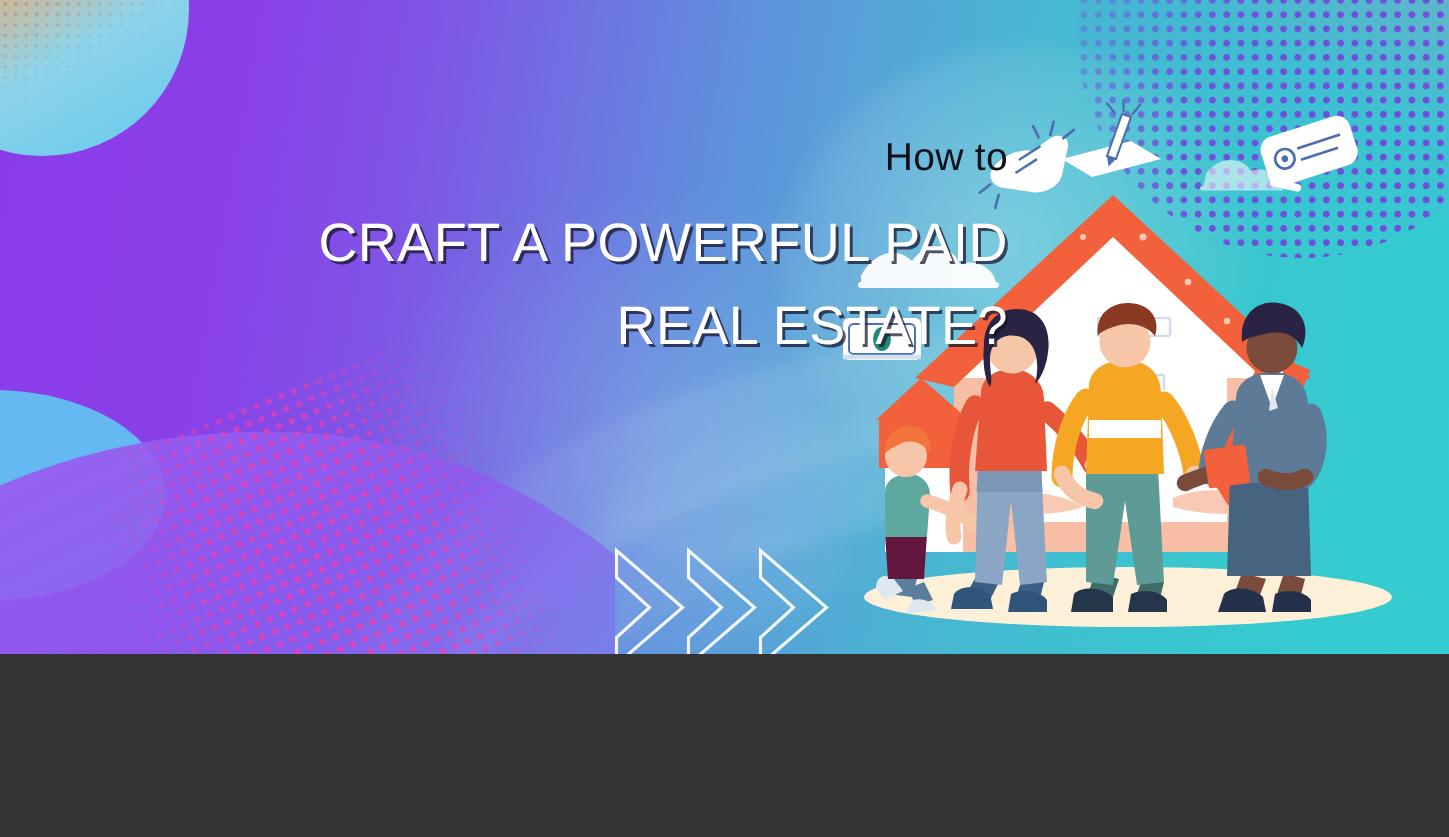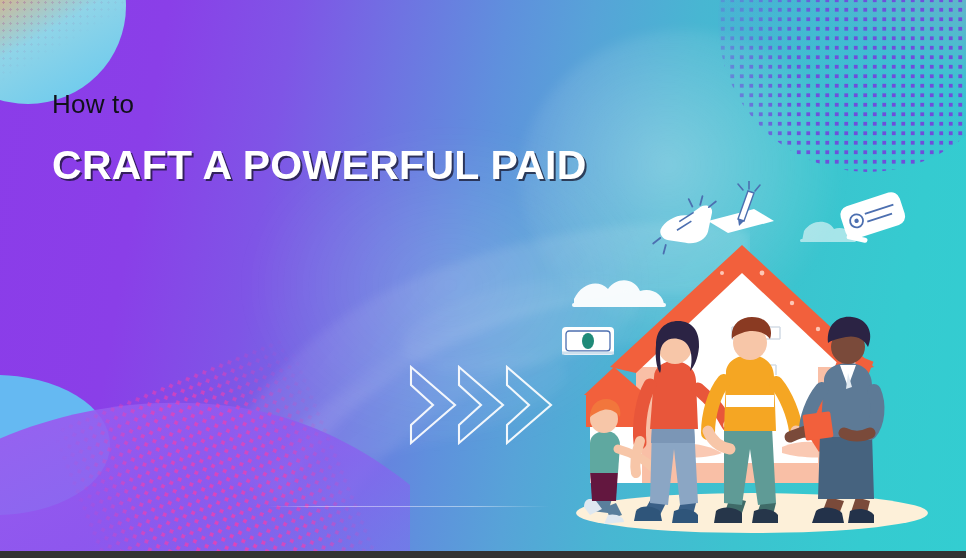--- a/index.html
+++ b/index.html
@@ -2,34 +2,35 @@
 <html><head>
 <meta charset="utf-8">
 <title>Blog Banner</title>
 <style>
   * { margin:0; padding:0; box-sizing:border-box; }
   html,body { background:#333; }
 
   .banner {
     position: relative;
     width: 966px;
-    height: 551px;
+    height: 436px;
     overflow: hidden;
     font-family: "Liberation Sans", sans-serif;
     background: linear-gradient(100deg,
         #8b3ce9 0%,
         #8a3fe8 16%,
         #7f55e6 28%,
         #6f73e2 38%,
         #5f90dd 48%,
         #57a3d8 56%,
         #48b6d2 66%,
         #3cc3cf 78%,
         #35cbd0 90%,
         #33cdd1 100%);
+    text-align: right;
   }
 
   
   .bloom {
     position:absolute;
     border-radius:50%;
     pointer-events:none;
   }
   .bloom-a {
     left:520px; top:30px; width:330px; height:300px;
@@ -107,22 +108,22 @@
   .copy { position:absolute; left:52px; top:90px; width:620px; z-index:8; }
   .eyebrow {
     font-size:26px;
     font-weight:400;
     color:#10111a;
     letter-spacing:.2px;
     line-height:1.1;
     margin-bottom:15px;
   }
   .headline {
-    font-size:41px;
-    font-weight:700;
+    font-size:36px;
+    font-weight:400;
     color:#ffffff;
     line-height:1.55;
     letter-spacing:.3px;
     text-transform:uppercase;
     text-shadow: 2px 2px 0 rgba(20,18,40,.72);
   }
   .headline .ln { display:block; }
 
   
   .chevrons { position:absolute; left:405px; top:362px; z-index:6; opacity:.92; }
@@ -199,20 +200,21 @@
       </linearGradient>
     </defs>
     <path d="M0,62 C70,30 150,16 230,24 C300,31 362,58 420,104 L420,190 L0,190 Z" fill="url(#wv)"></path>
   </svg>
   <div class="bl-dots"></div>
 
   <div class="copy">
     <div class="eyebrow">How to</div>
     <h1 class="headline">
       <span class="ln">CRAFT A POWERFUL PAID</span>
+      <span class="ln">REAL ESTATE?</span>
     </h1>
   </div>
 
   <svg class="chevrons" width="160" height="86" viewBox="0 0 160 86" aria-hidden="true">
     <g fill="none" stroke="#ffffff" stroke-width="2.1" stroke-linejoin="miter">
       <path d="M6,5 L50,43 L6,81 L6,63 L28,43 L6,23 Z"></path>
       <path d="M54,5 L98,43 L54,81 L54,63 L76,43 L54,23 Z"></path>
       <path d="M102,5 L146,43 L102,81 L102,63 L124,43 L102,23 Z"></path>
     </g>
   </svg>

